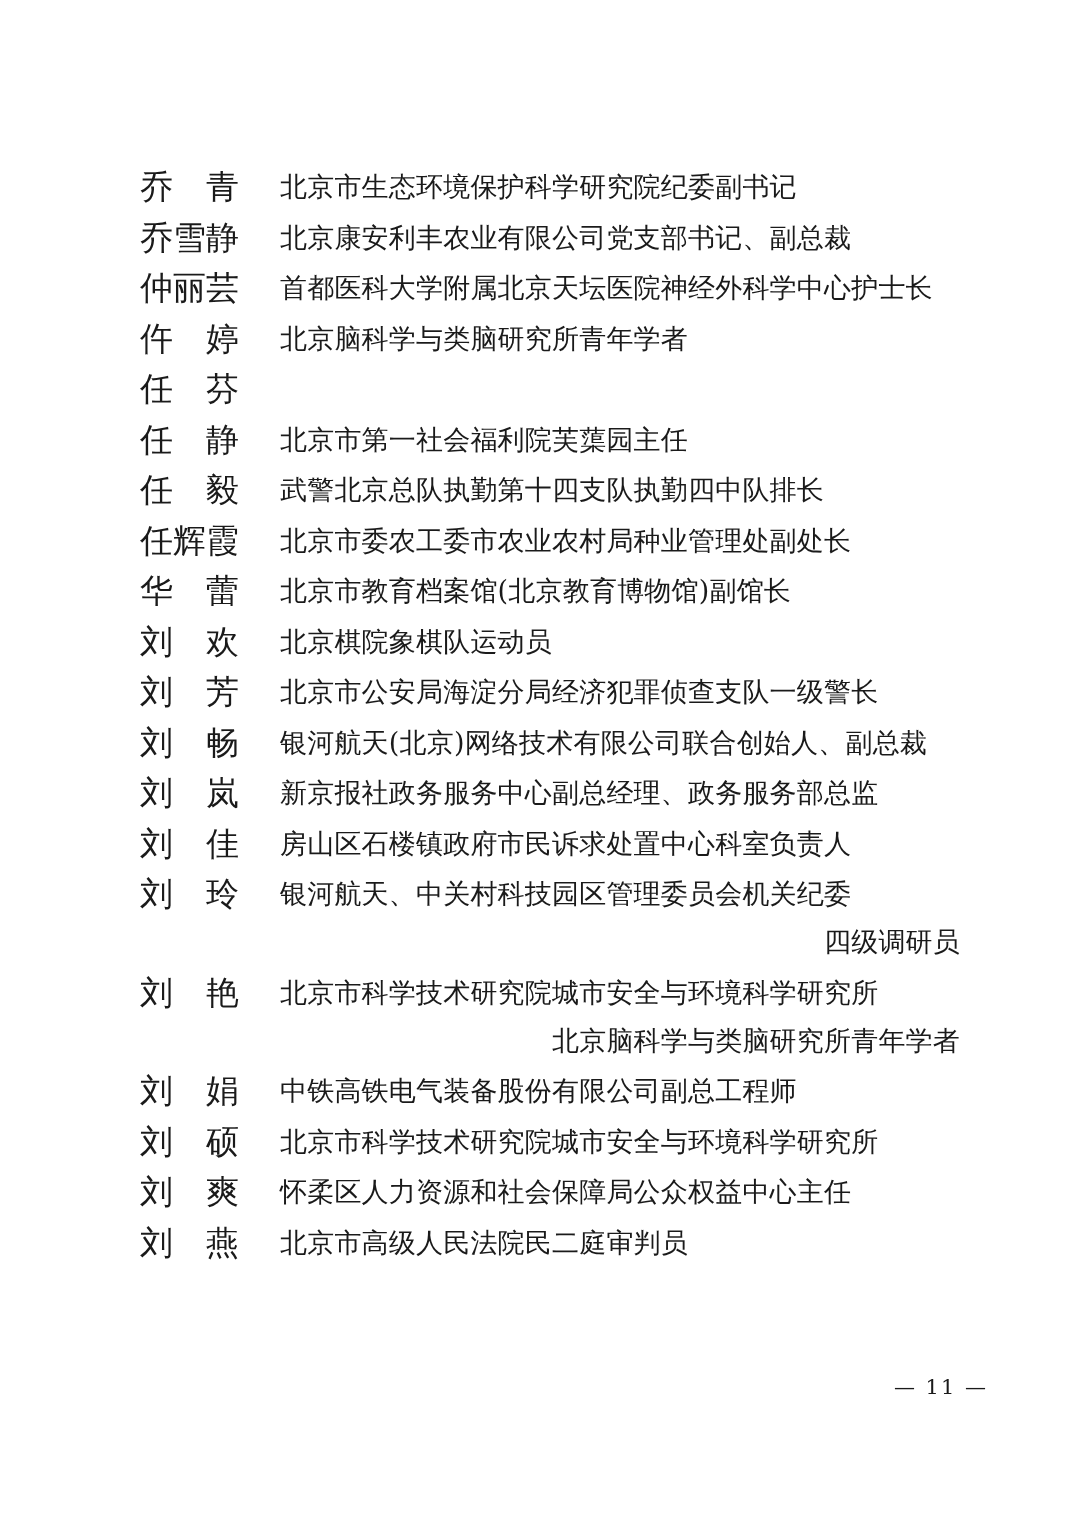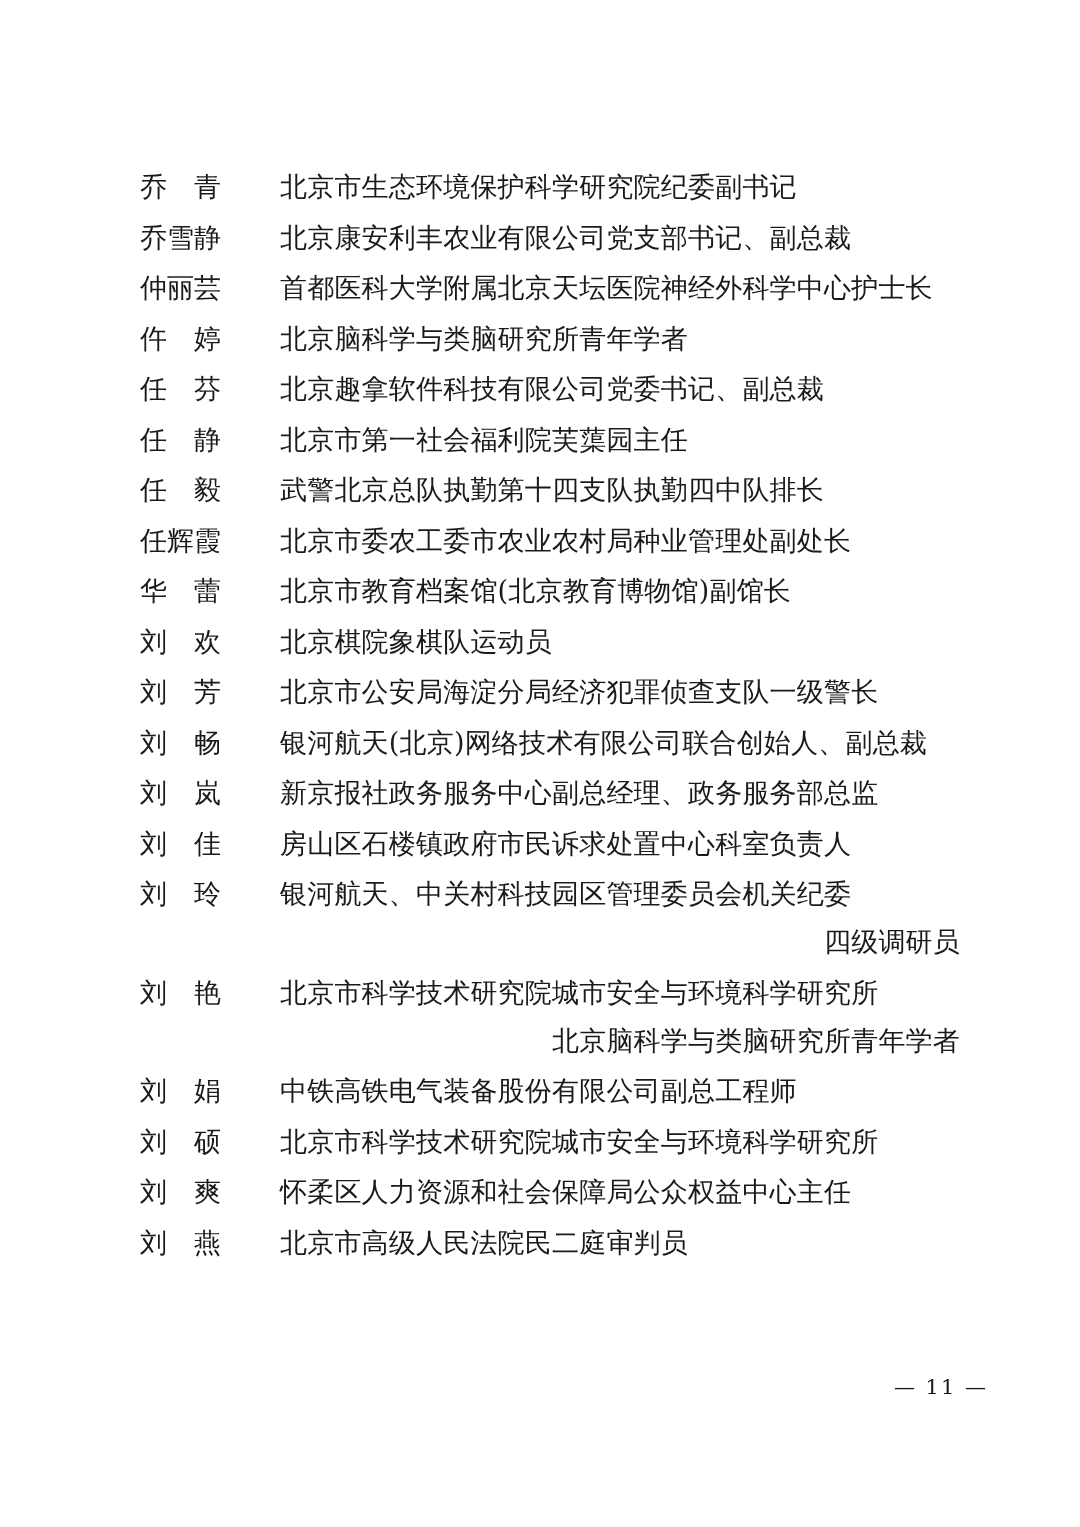--- a/index.html
+++ b/index.html
@@ -23,21 +23,21 @@
     width: 820px;
   }
   .entry {
     display: flex;
     align-items: flex-start;
     margin-bottom: 16.5px;
   }
   .name {
     width: 140px;
     flex: 0 0 140px;
-    font-size: 27px;
+    font-size: 33px;
     line-height: 34px;
     letter-spacing: 0px;
     white-space: nowrap;
   }
   .title {
     flex: 1 1 auto;
     font-size: 27px;
     line-height: 34px;
     letter-spacing: 0.2px;
   }
@@ -87,23 +87,20 @@
 
     <div class="entry">
       <div class="name">仵　婷</div>
       <div class="title">
         <span>北京脑科学与类脑研究所青年学者</span>
       </div>
     </div>
 
     <div class="entry">
       <div class="name">任　芬</div>
-      <div class="title">
-        <span>北京趣拿软件科技有限公司党委书记、副总裁</span>
-      </div>
     </div>
 
     <div class="entry">
       <div class="name">任　静</div>
       <div class="title">
         <span>北京市第一社会福利院芙蕖园主任</span>
       </div>
     </div>
 
     <div class="entry">

